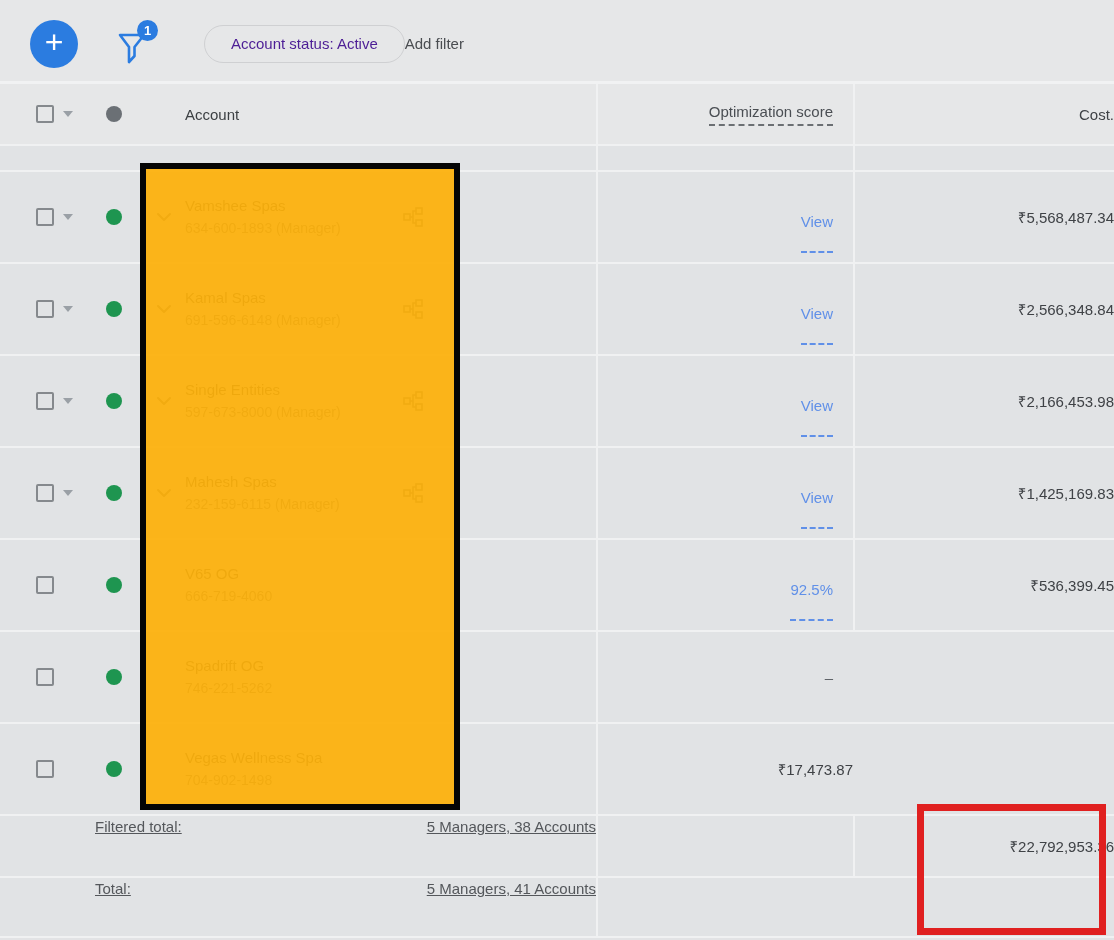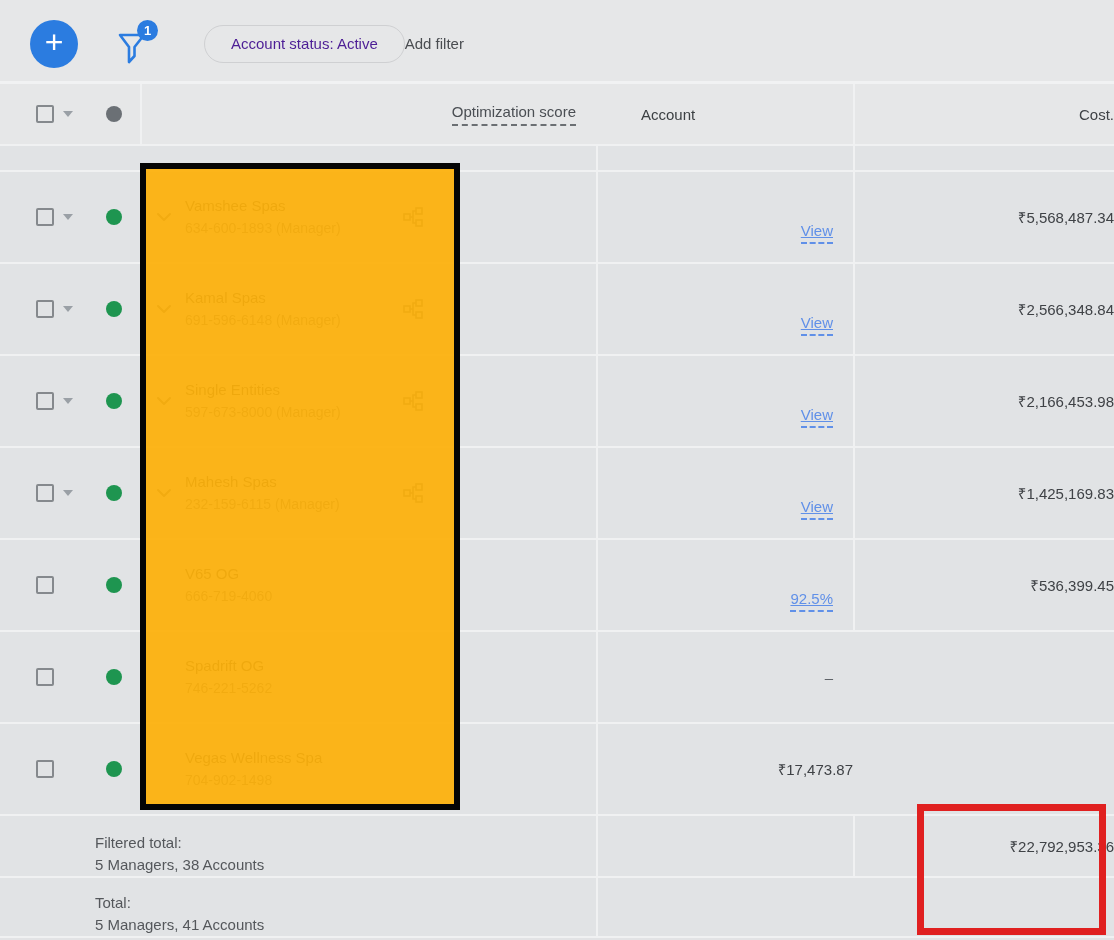--- a/index.html
+++ b/index.html
@@ -119,36 +119,36 @@
   .c-account { position: relative; }
   .chevron { position: absolute; left: 12px; top: 50%; margin-top: -12px; cursor: pointer; }
   .acct-text { margin-left: 45px; line-height: 22px; }
   .acct-name { color: #3c4043; }
   .acct-id   { color: #5f6368; font-size: 14px; }
   .tree-icon { position: absolute; left: 263px; top: 50%; margin-top: -10px; }
   .row.single .chevron, .row.single .tree-icon, .row.single .caret { visibility: hidden; }
 
   .opt-link {
     color: var(--link);
-    text-decoration: underline;
     border-bottom: 2px dashed var(--link);
-    padding-bottom: 3px;
+    padding-bottom: 21px;
     cursor: pointer;
     margin-top: 31px;
   }
   .opt-dash { color: #5f6368; }
 
   .footer-row { height: 62px; background: #e1e3e5; border-top: 2px solid var(--divider); }
   .footer-row:last-child { border-bottom: 2px solid var(--divider); }
   .f-text {
     grid-column: 1 / 4;
     padding-left: 95px;
-    display: flex; flex-direction: column; justify-content: flex-end;
+    display: flex; flex-direction: row; justify-content: space-between;
     line-height: 22px;
     color: #54575b;
+    text-decoration: underline;
   }
 
   
   .redaction-box {
     position: absolute;
     left: 140px; top: 163px;
     width: 320px; height: 647px;
     background: var(--redaction);
     border: 6px solid #050505;
     z-index: 5;
@@ -182,25 +182,25 @@
 </div>
 
 <div class="grid-row header-row">
   <div class="cell c-check">
     <span class="checkbox"></span>
     <span class="caret"></span>
   </div>
   <div class="cell">
     <span class="dot dot-gray"></span>
   </div>
+  <div class="cell h-account">
+    <span>Account</span>
+  </div>
   <div class="cell c-opt">
     <span class="h-opt-label">Optimization score</span>
-  </div>
-  <div class="cell h-account">
-    <span>Account</span>
   </div>
   <div class="cell c-cost">
     <span>Cost.</span>
   </div>
 </div>
 
 <div class="grid-row spacer-row">
   <div class="cell"></div>
     <div class="cell"></div>
     <div class="cell"></div>

